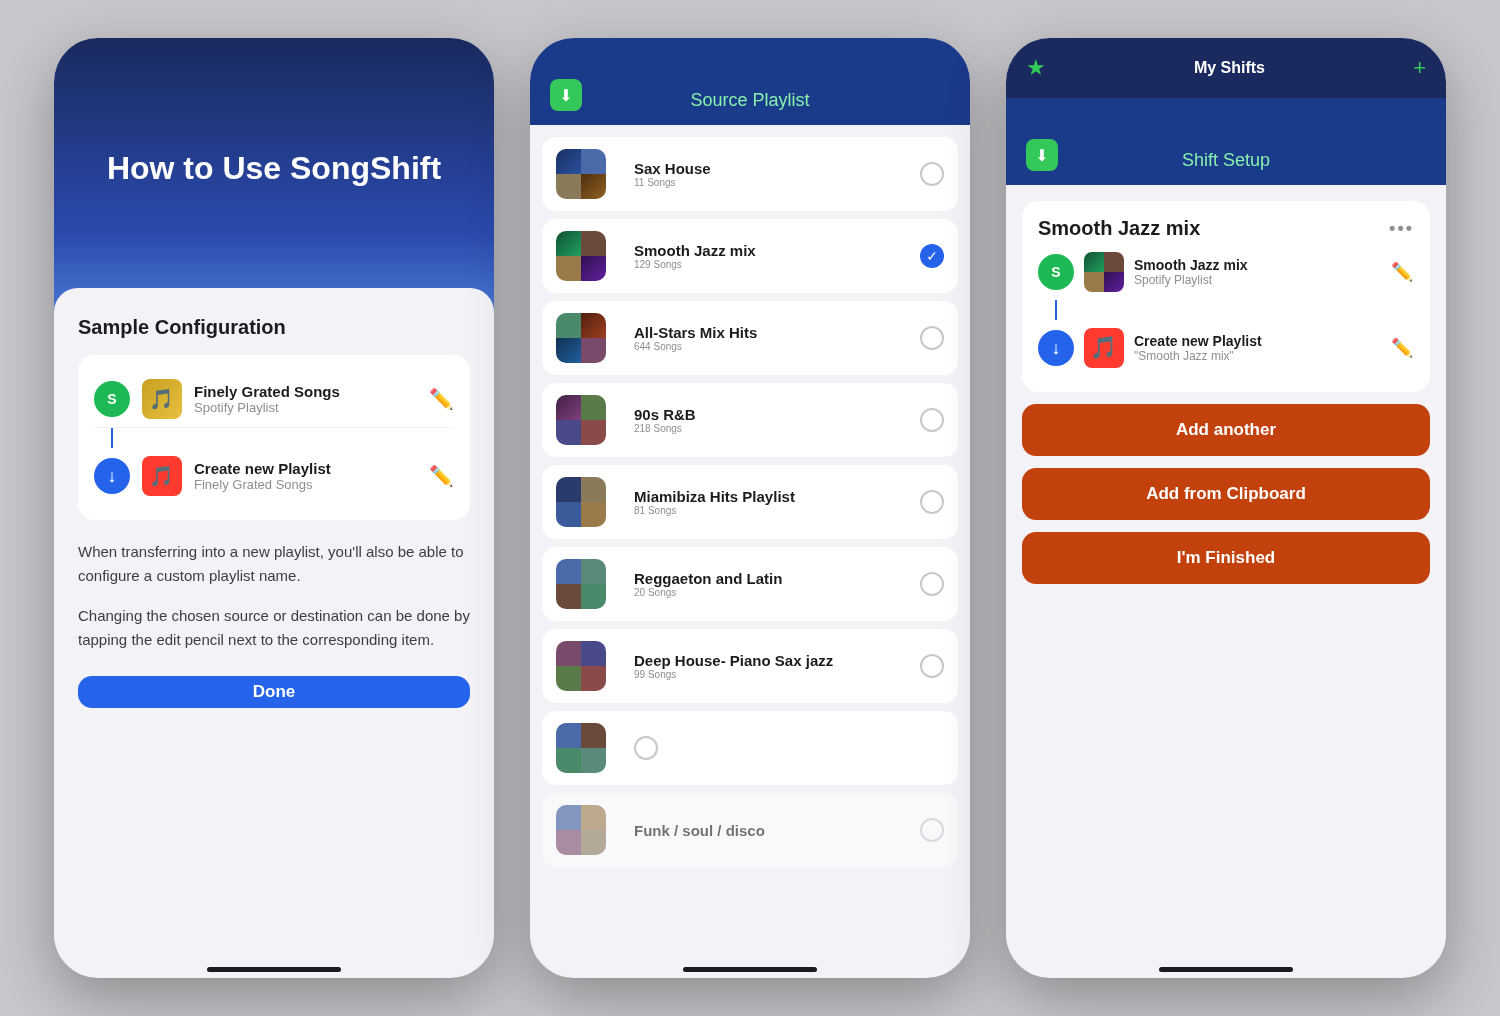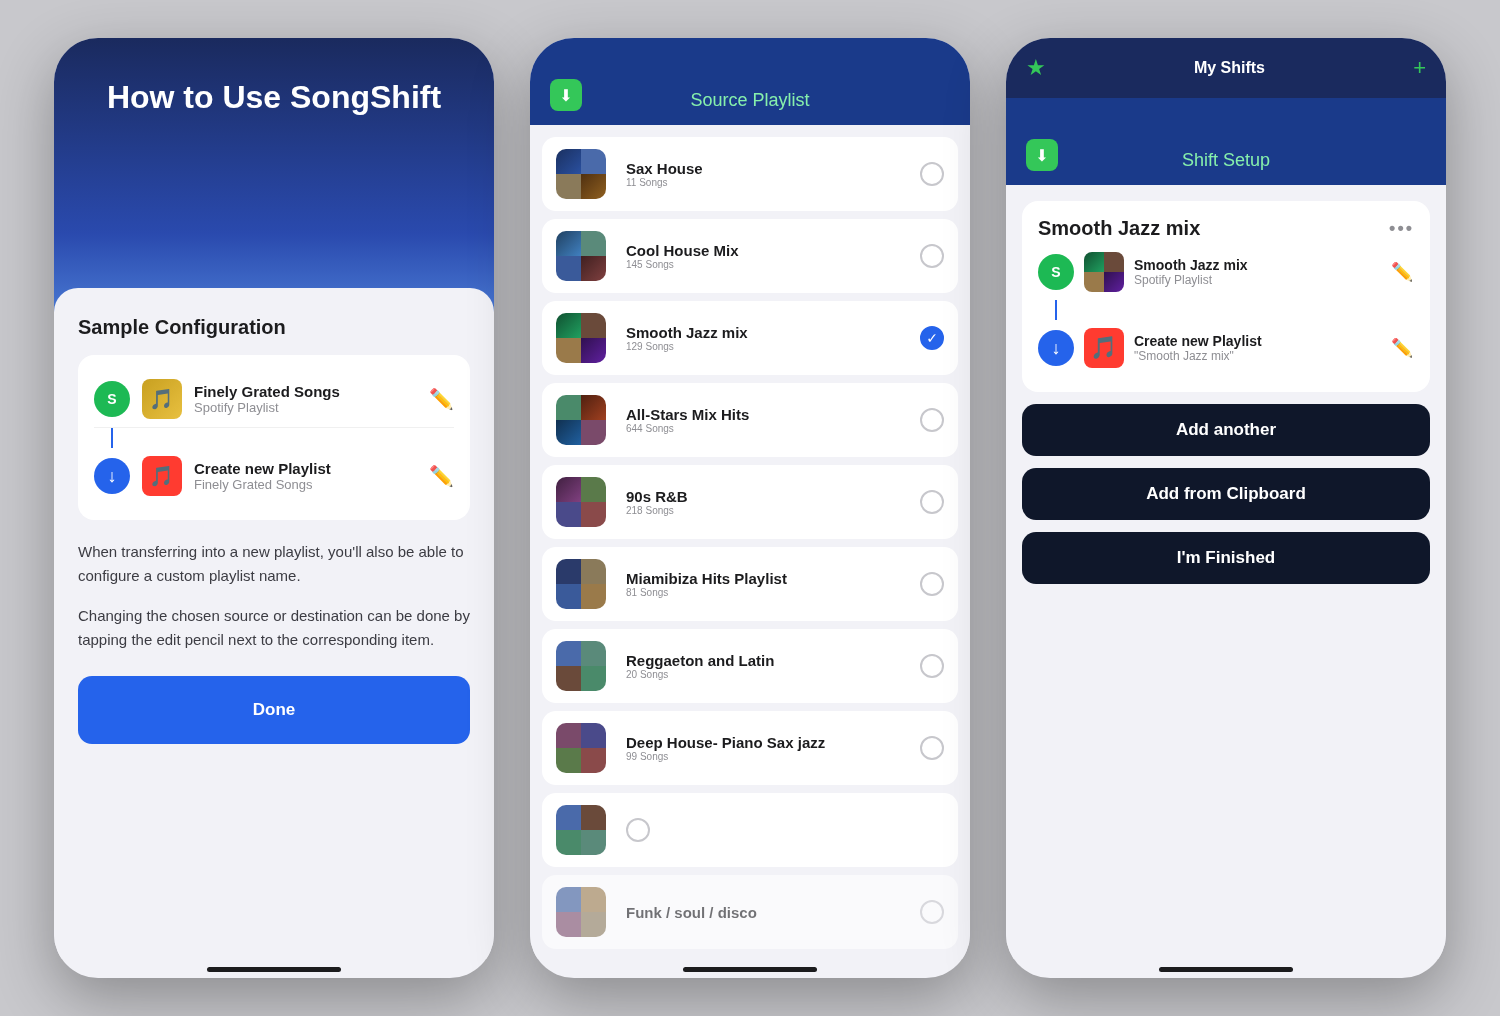--- a/index.html
+++ b/index.html
@@ -28,21 +28,21 @@
       margin: 0 18px;
     }
 
     
     .phone1 .header-bg {
       background: linear-gradient(180deg, #1a2a5e 0%, #2a4aae 70%, #4a7ad4 100%);
       height: 280px;
       display: flex;
       flex-direction: column;
       align-items: center;
-      justify-content: flex-start;
+      justify-content: center;
       padding: 40px 30px 60px;
     }
     .phone1 .header-bg h1 {
       color: white;
       font-size: 32px;
       font-weight: 700;
       text-align: center;
       line-height: 1.2;
     }
     .phone1 .content {
@@ -114,21 +114,21 @@
       color: #3c3c43;
       line-height: 1.6;
       margin-bottom: 16px;
     }
     .done-btn {
       background: #2563eb;
       color: white;
       border: none;
       border-radius: 14px;
       width: 100%;
-      padding: 24px;
+      padding: 6px;
       font-size: 17px;
       font-weight: 600;
       margin-top: 8px;
       cursor: pointer;
     }
     .home-indicator {
       width: 134px;
       height: 5px;
       background: #1c1c1e;
       border-radius: 3px;
@@ -171,21 +171,21 @@
       display: flex;
       flex-direction: column;
       gap: 8px;
     }
     .playlist-item {
       background: white;
       border-radius: 14px;
       padding: 12px 14px;
       display: flex;
       align-items: center;
-      gap: 20px;
+      gap: 28px;
     }
     .pl-thumb {
       width: 50px;
       height: 50px;
       border-radius: 10px;
       flex-shrink: 0;
       overflow: hidden;
       display: grid;
       grid-template-columns: 1fr 1fr;
       grid-template-rows: 1fr 1fr;
@@ -269,21 +269,21 @@
       display: grid;
       grid-template-columns: 1fr 1fr;
       grid-template-rows: 1fr 1fr;
       flex-shrink: 0;
     }
     .shift-info { flex: 1; }
     .shift-name { font-size: 14px; font-weight: 600; color: #1c1c1e; }
     .shift-sub { font-size: 12px; color: #8e8e93; }
     .shift-edit { color: #34c759; font-size: 18px; }
     .action-btn {
-      background: #0f172a;
+      background: #c2410c;
       color: white;
       border: none;
       border-radius: 14px;
       width: 100%;
       padding: 16px;
       font-size: 17px;
       font-weight: 600;
       cursor: pointer;
     }
 
@@ -362,33 +362,20 @@
         <div class="pl-thumb-cell c3"></div>
           <div class="pl-thumb-cell thumb-img2"></div>
       </div>
       <div class="pl-info">
         <div class="pl-name">Sax House</div>
         <div class="pl-count">11 Songs</div>
       </div>
       <div class="radio-circle"></div>
     </div>
 
-    <div class="playlist-item">
-      <div class="pl-thumb">
-        <div class="pl-thumb-cell thumb-img3"></div>
-          <div class="pl-thumb-cell c4"></div>
-        <div class="pl-thumb-cell c5"></div>
-          <div class="pl-thumb-cell thumb-img4"></div>
-      </div>
-      <div class="pl-info">
-        <div class="pl-name">Cool House Mix</div>
-        <div class="pl-count">145 Songs</div>
-      </div>
-      <div class="radio-circle"></div>
-    </div>
 
     <div class="playlist-item">
       <div class="pl-thumb">
         <div class="pl-thumb-cell thumb-img5"></div>
           <div class="pl-thumb-cell c6"></div>
         <div class="pl-thumb-cell c7"></div>
           <div class="pl-thumb-cell thumb-img6"></div>
       </div>
       <div class="pl-info">
         <div class="pl-name">Smooth Jazz mix</div>

